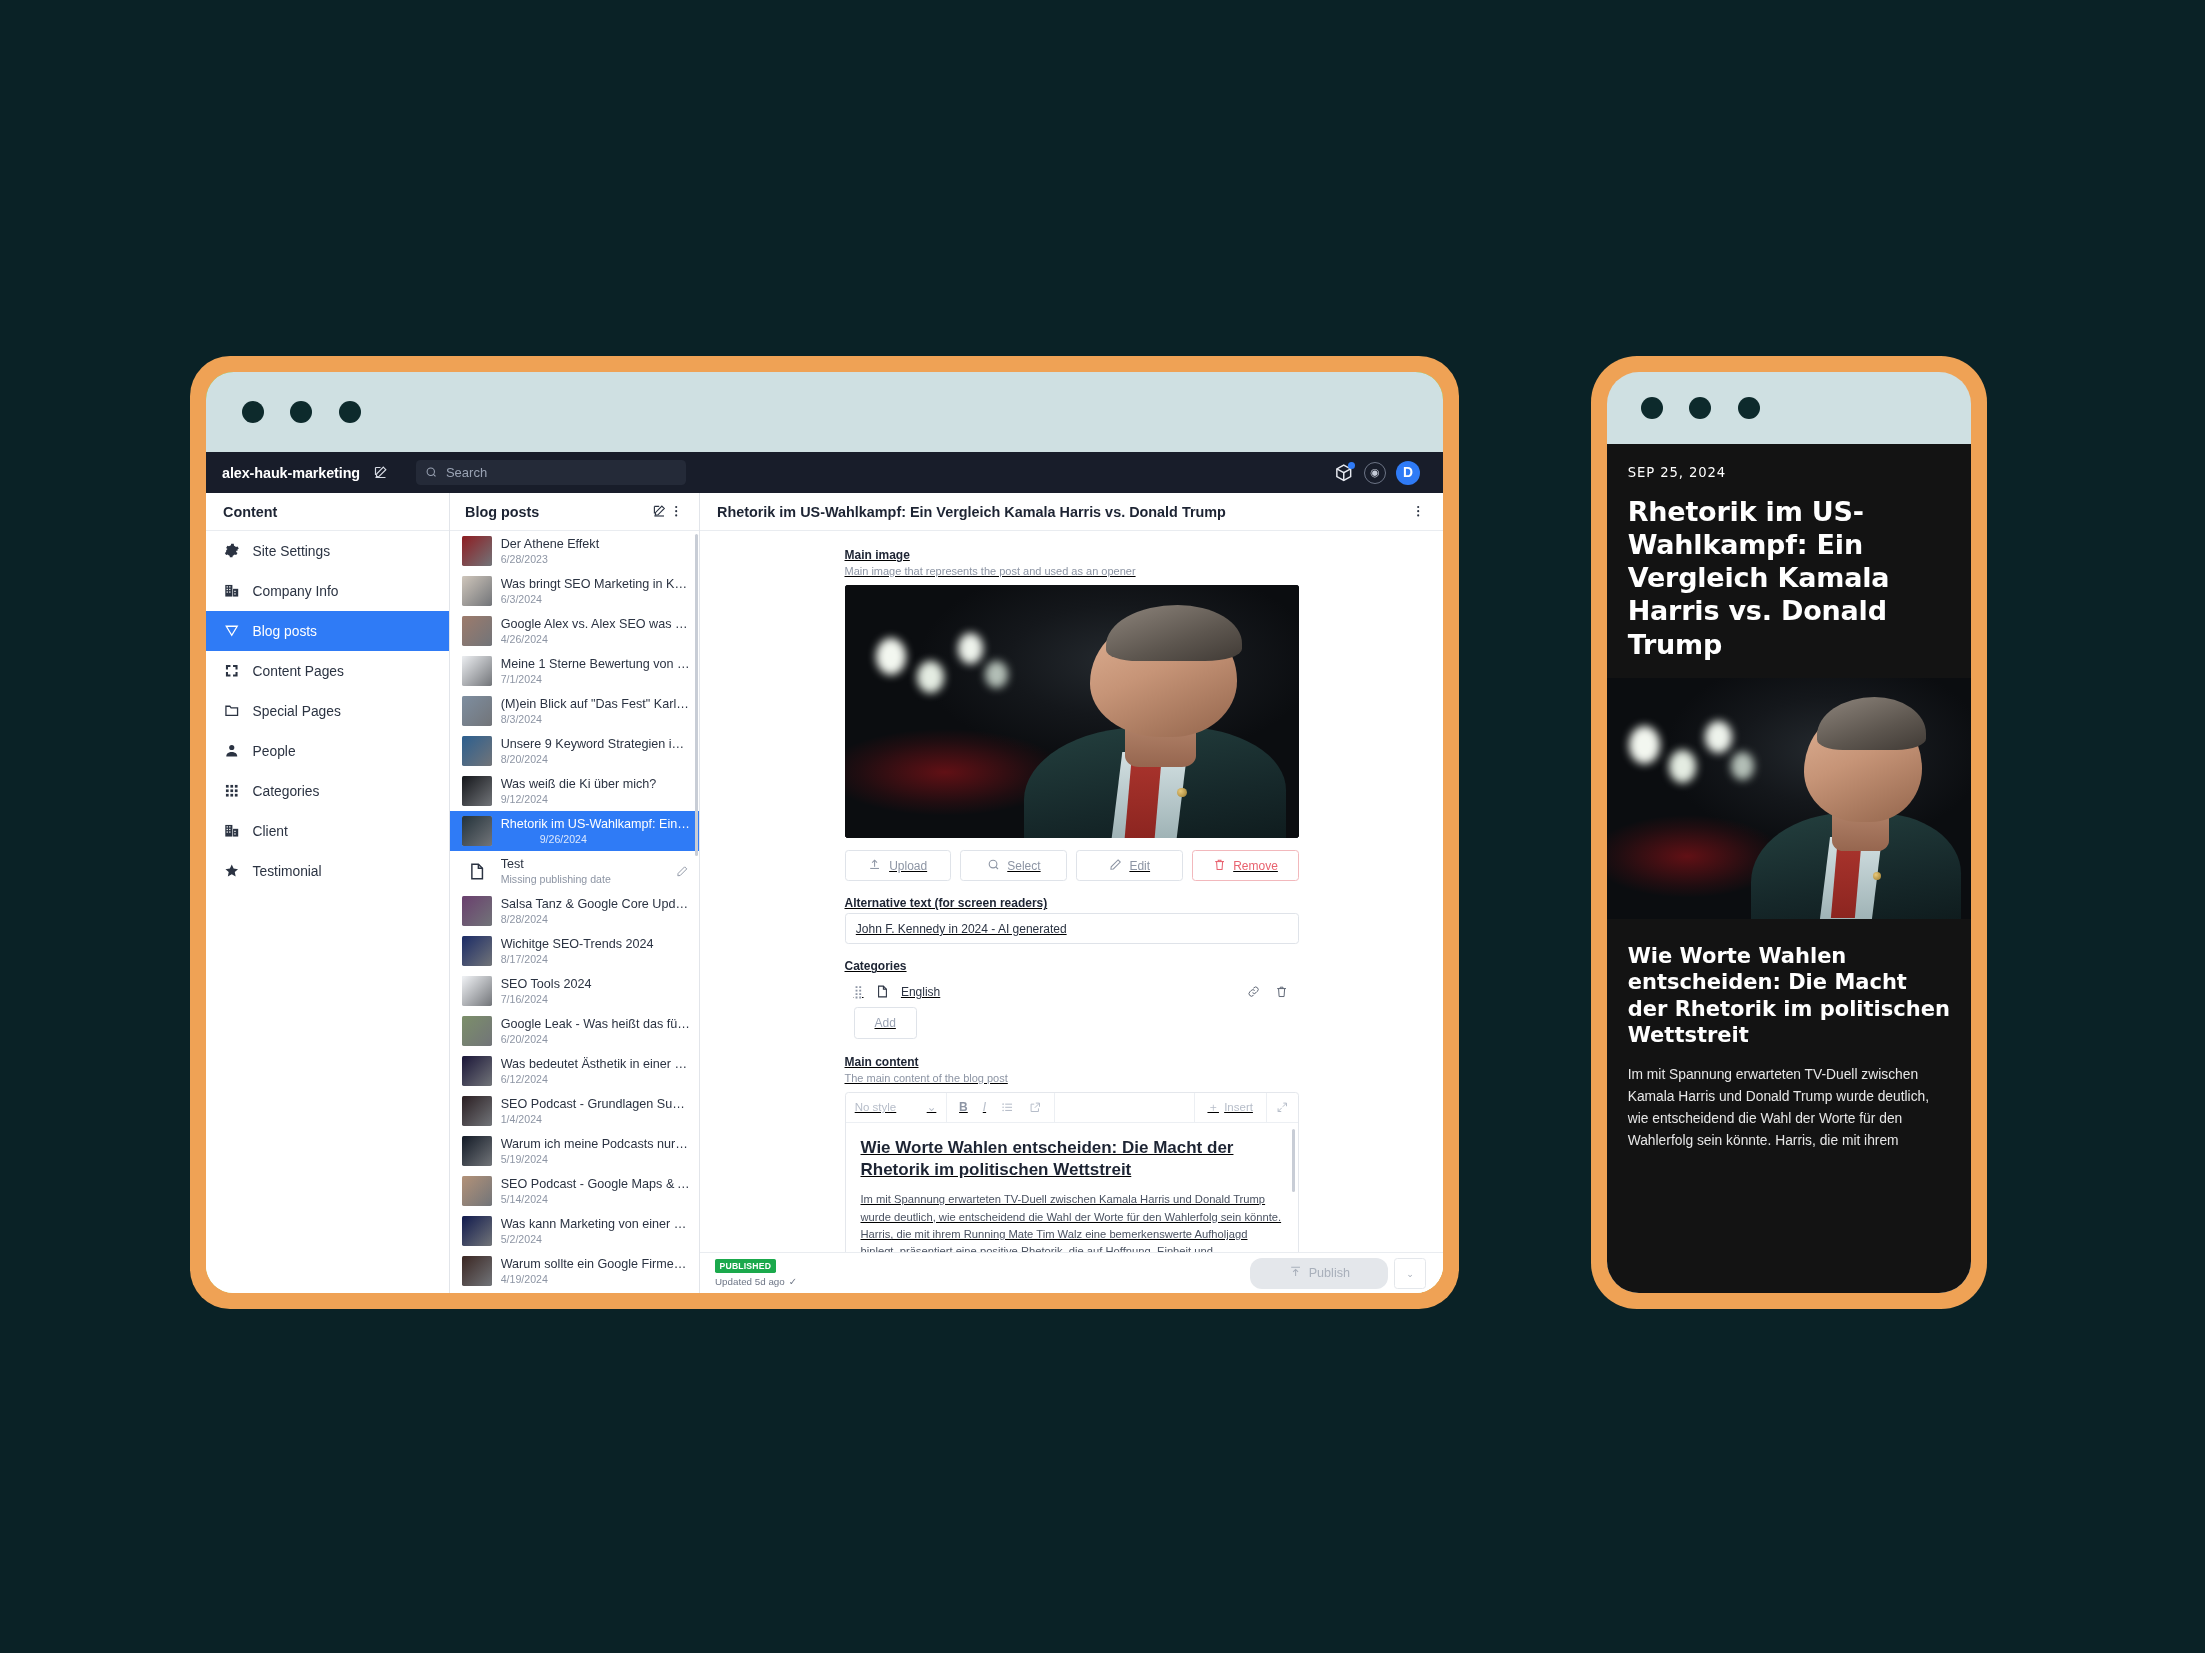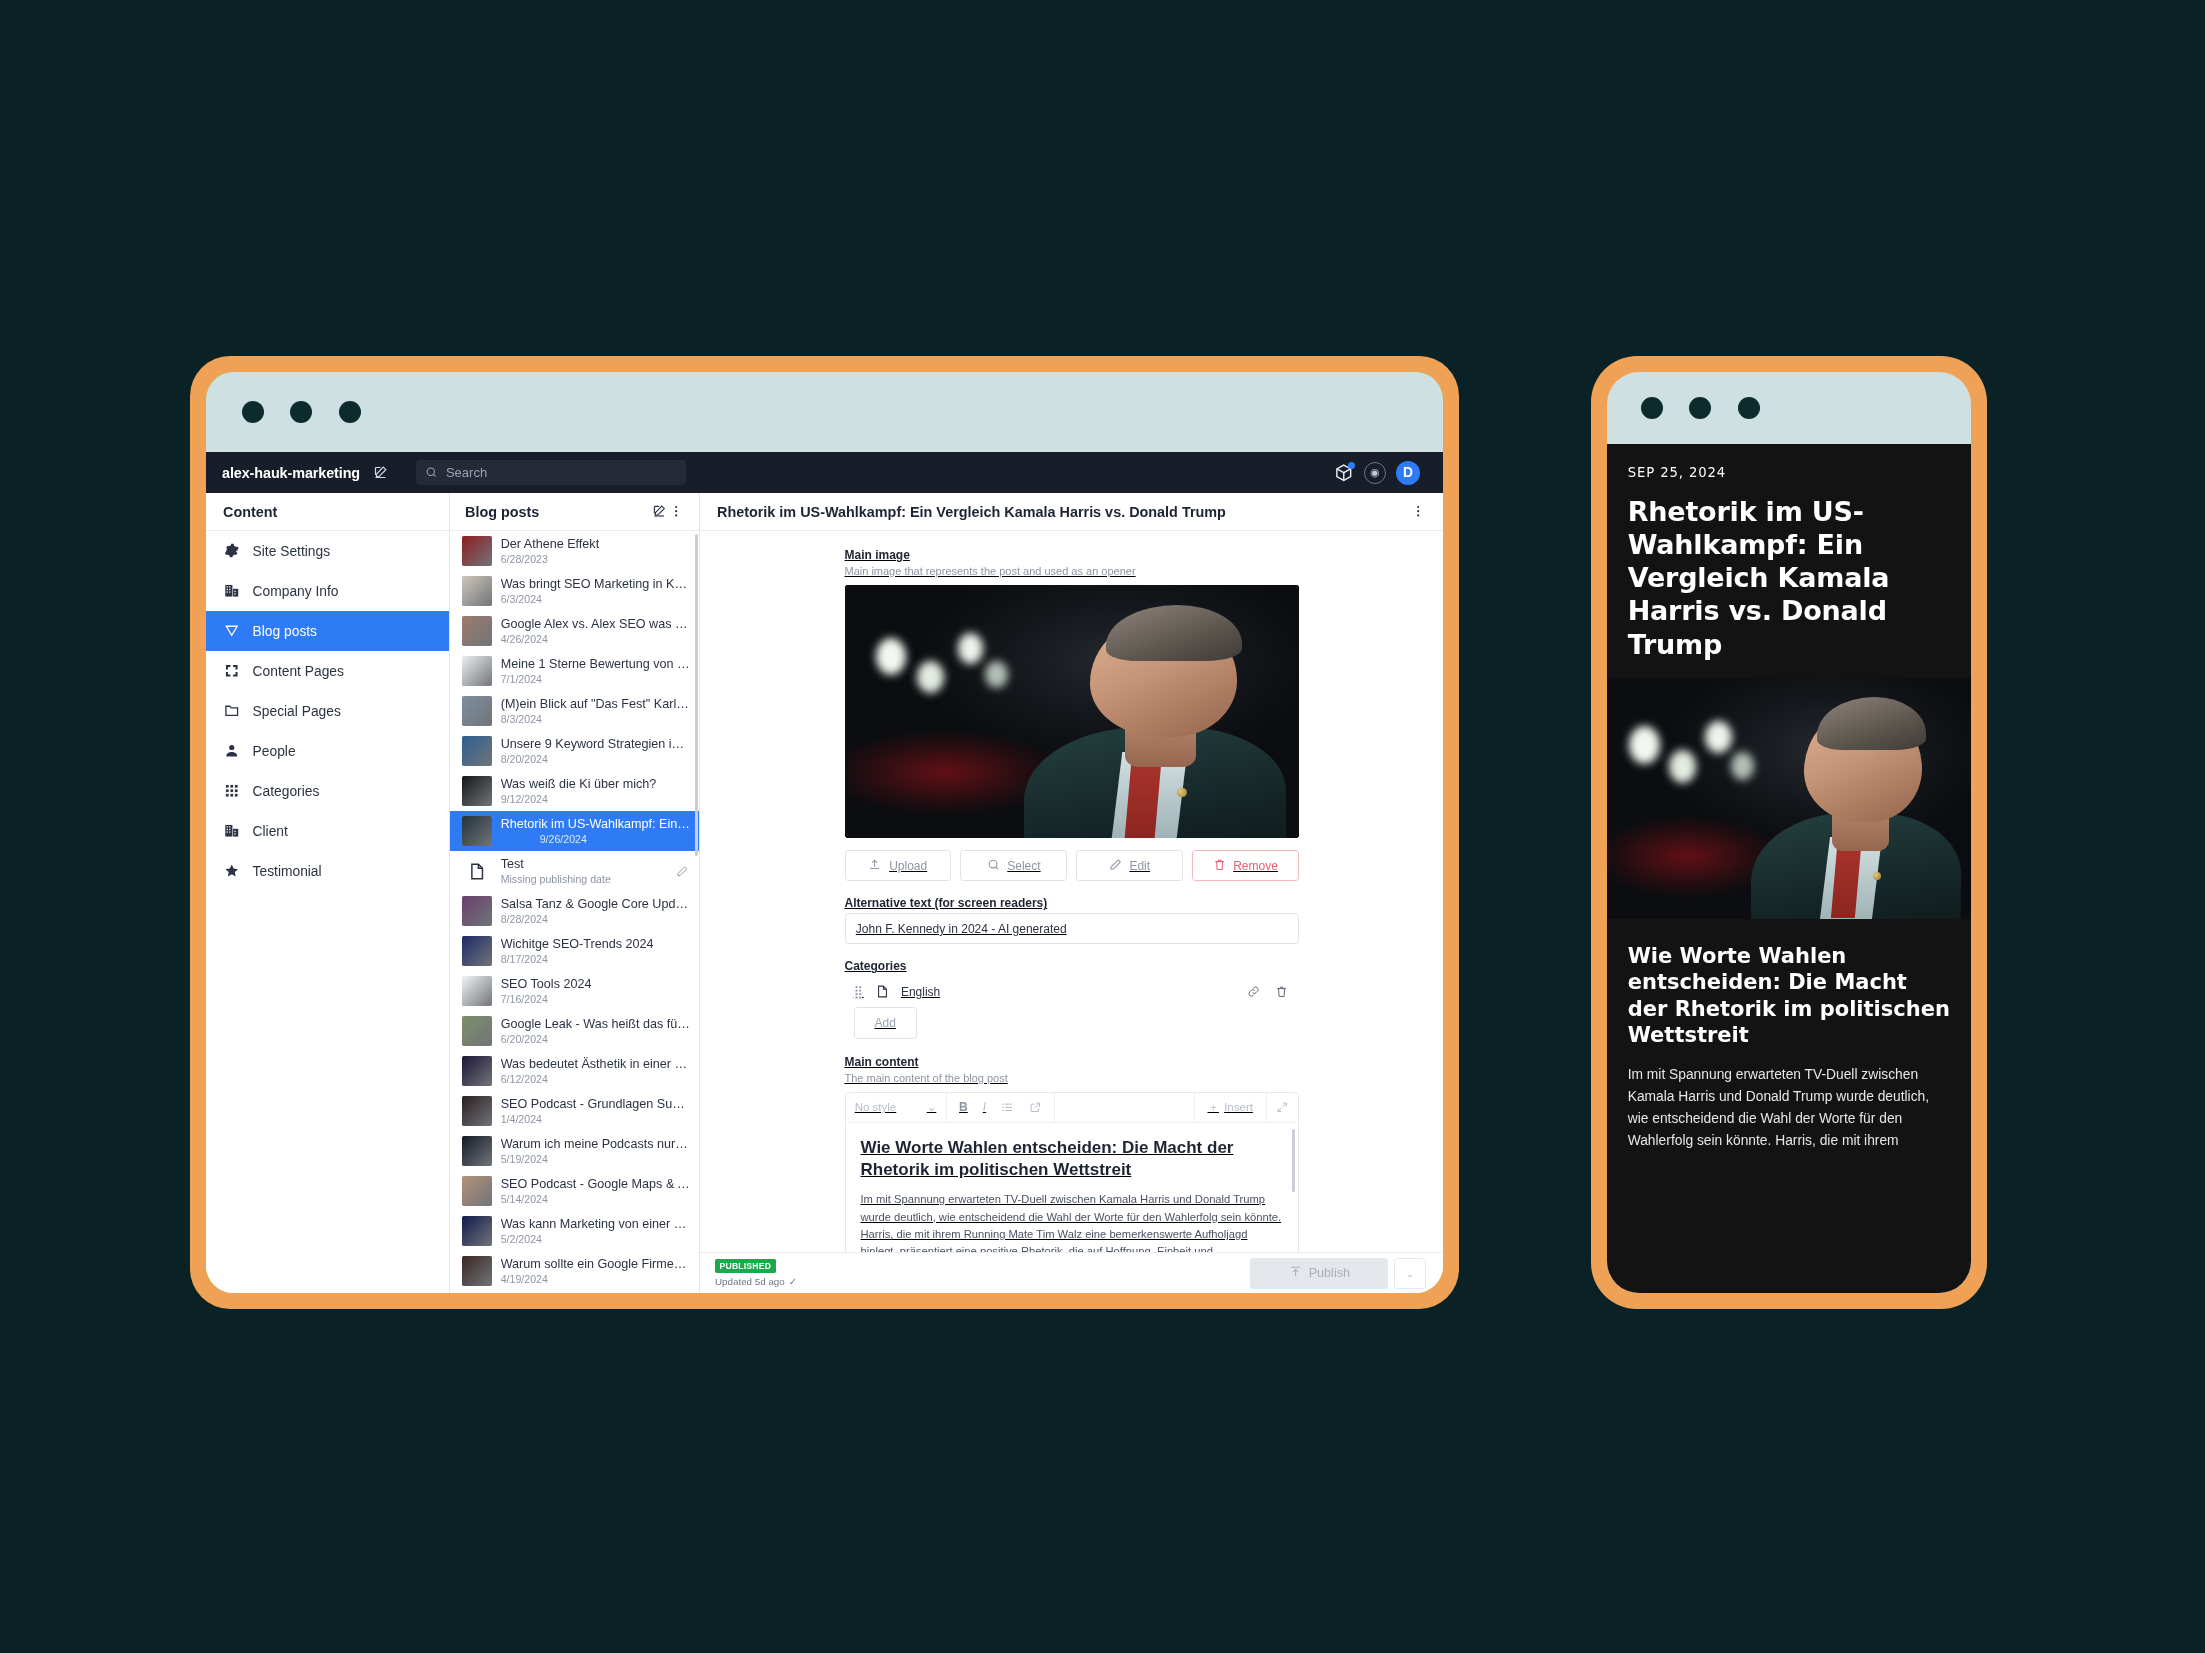--- a/index.html
+++ b/index.html
@@ -273,21 +273,21 @@
   .badge {
     align-self: flex-start;
     background: #1ba94c; color: #ffffff;
     font-size: 8.6px; font-weight: bold; letter-spacing: 0.2px;
     padding: 1.7px 4.6px; border-radius: 1.7px;
   }
   .st-updated { color: #6d7585; font-size: 9.8px; display: flex; align-items: center; gap: 4px; }
   .st-spacer { flex: 1; }
   .publish-btn {
     width: 138px; height: 31px;
-    background: #e4e7eb; border-radius: 3px;
+    background: #e4e7eb; border-radius: 12px;
     display: flex; align-items: center; justify-content: center; gap: 6.9px;
     color: #a9b0bb; font-size: 12.6px;
   }
   .publish-btn svg { width: 13.2px; height: 13.2px; }
   .publish-caret {
     width: 32px; height: 31px; margin-left: 5.7px;
     border: 0.9px solid #e4e7eb; border-radius: 3.4px;
     display: flex; align-items: center; justify-content: center;
     color: #a9b0bb;
   }

